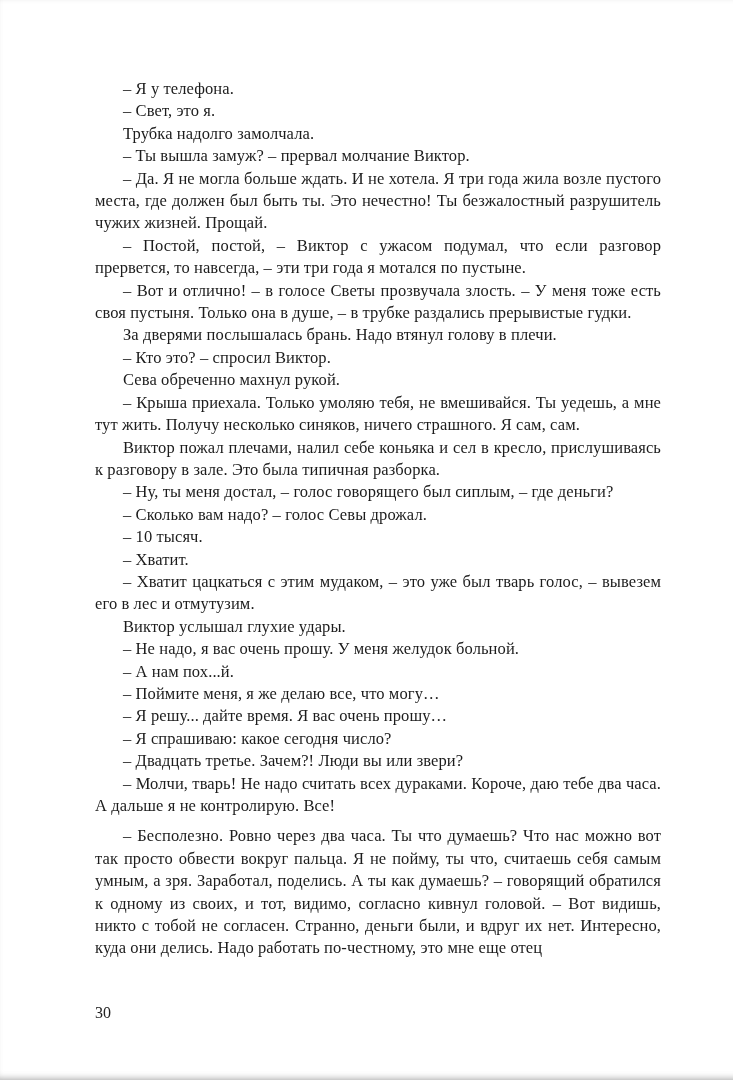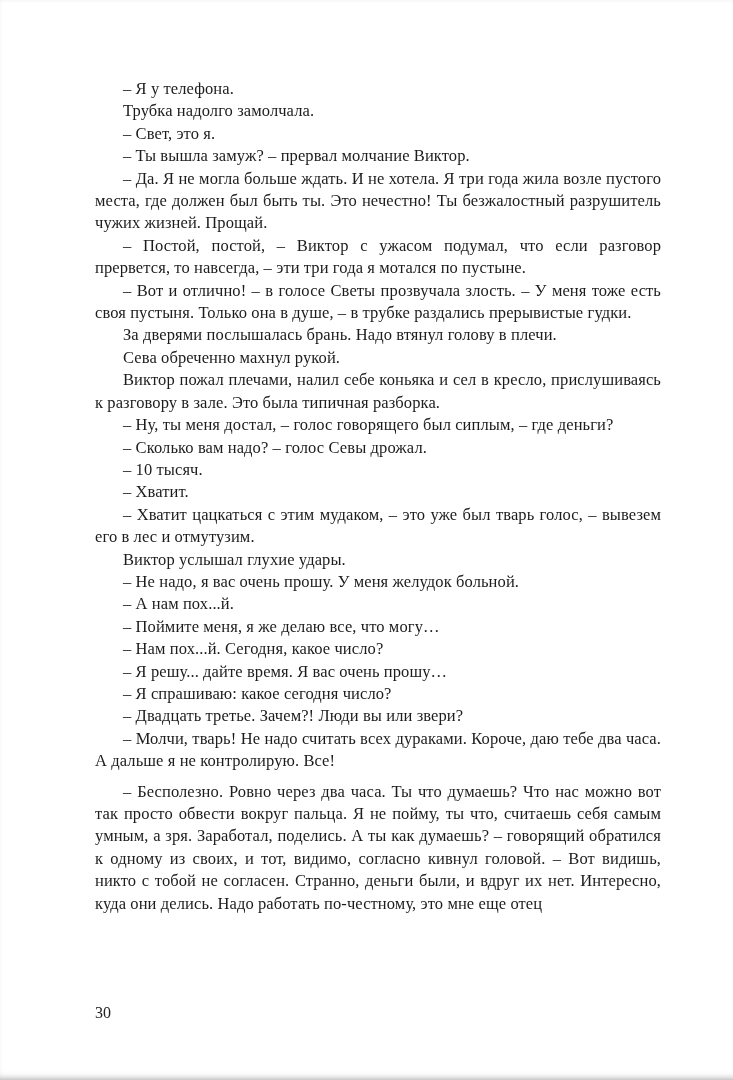--- a/index.html
+++ b/index.html
@@ -48,39 +48,40 @@
     font-size: 16px;
     color: #222222;
   }
 </style>
 </head>
 <body>
 
 <div class="page">
   <div class="text-block" id="text-block">
       <p>– Я у телефона.</p>
+      <p>– Свет, это я.</p>
       <p>Трубка надолго замолчала.</p>
-      <p>– Свет, это я.</p>
       <p>– Ты вышла замуж? – прервал молчание Виктор.</p>
       <p>– Да. Я не могла больше ждать. И не хотела. Я три года жила возле пустого места, где должен был быть ты. Это нечестно! Ты безжалостный разрушитель чужих жизней. Прощай.</p>
       <p>– Постой, постой, – Виктор с ужасом подумал, что если разговор прервется, то навсегда, – эти три года я мотался по пустыне.</p>
       <p>– Вот и отлично! – в голосе Светы прозвучала злость. – У меня тоже есть своя пустыня. Только она в душе, – в трубке раздались прерывистые гудки.</p>
       <p>За дверями послышалась брань. Надо втянул голову в плечи.</p>
+      <p>– Кто это? – спросил Виктор.</p>
       <p>Сева обреченно махнул рукой.</p>
+      <p>– Крыша приехала. Только умоляю тебя, не вмешивайся. Ты уедешь, а мне тут жить. Получу несколько синяков, ничего страшного. Я сам, сам.</p>
       <p>Виктор пожал плечами, налил себе коньяка и сел в кресло, прислушиваясь к разговору в зале. Это была типичная разборка.</p>
       <p>– Ну, ты меня достал, – голос говорящего был сиплым, – где деньги?</p>
       <p>– Сколько вам надо? – голос Севы дрожал.</p>
       <p>– 10 тысяч.</p>
       <p>– Хватит.</p>
       <p>– Хватит цацкаться с этим мудаком, – это уже был тварь голос, – вывезем его в лес и отмутузим.</p>
       <p>Виктор услышал глухие удары.</p>
       <p>– Не надо, я вас очень прошу. У меня желудок больной.</p>
       <p>– А нам пох...й.</p>
       <p>– Поймите меня, я же делаю все, что могу…</p>
-      <p>– Нам пох...й. Сегодня, какое число?</p>
       <p>– Я решу... дайте время. Я вас очень прошу…</p>
       <p>– Я спрашиваю: какое сегодня число?</p>
       <p>– Двадцать третье. Зачем?! Люди вы или звери?</p>
       <p>– Молчи, тварь! Не надо считать всех дураками. Короче, даю тебе два часа. А дальше я не контролирую. Все!</p>
       <p class="section-break">– Бесполезно. Ровно через два часа. Ты что думаешь? Что нас можно вот так просто обвести вокруг пальца. Я не пойму, ты что, считаешь себя самым умным, а зря. Заработал, поделись. А ты как думаешь? – говорящий обратился к одному из своих, и тот, видимо, согласно кивнул головой. – Вот видишь, никто с тобой не согласен. Странно, деньги были, и вдруг их нет. Интересно, куда они делись. Надо работать по-честному, это мне еще отец</p>
     </div>
   <div class="page-number">30</div>
 </div>
 
 </body></html>

